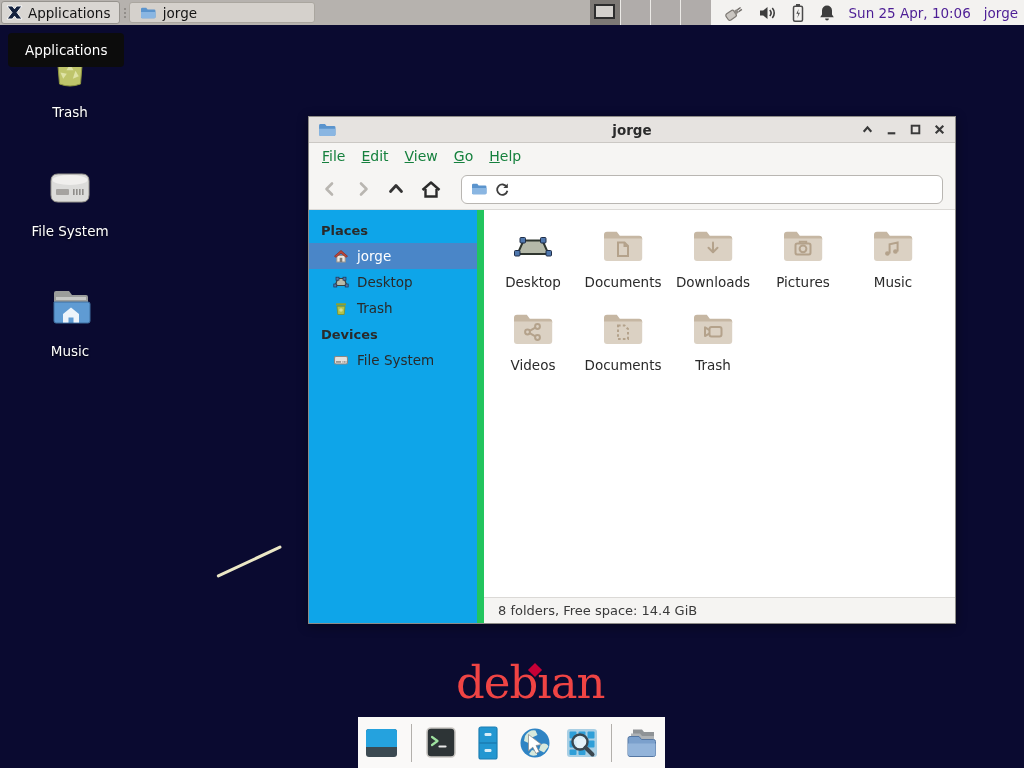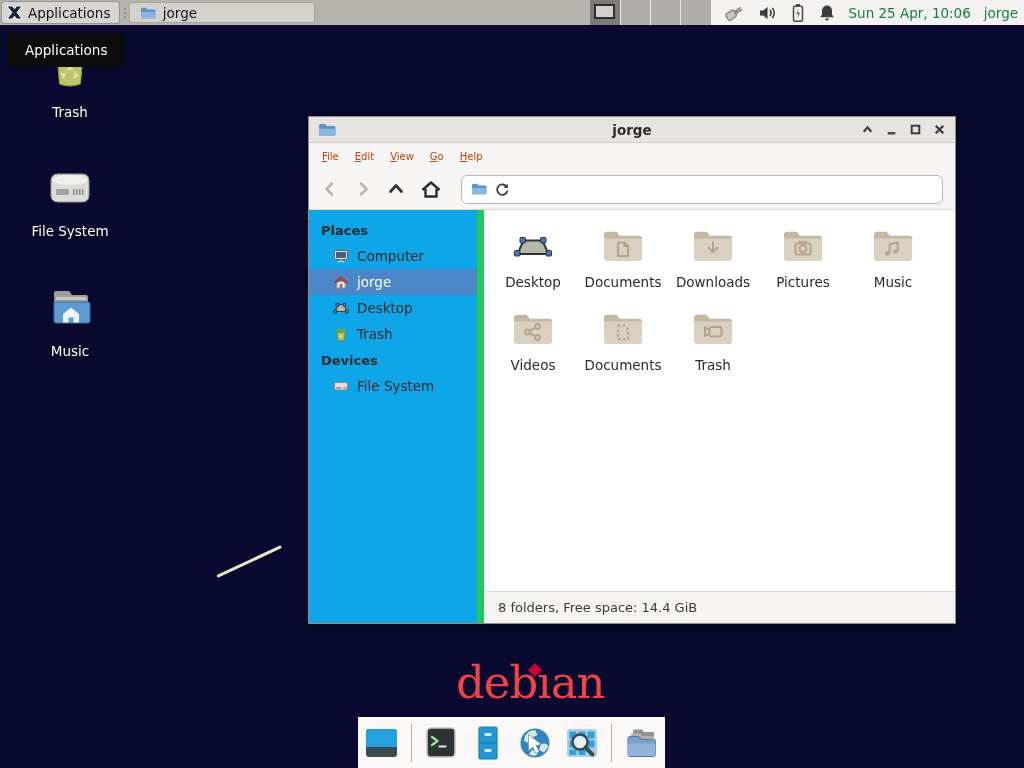--- a/index.html
+++ b/index.html
@@ -37,21 +37,21 @@
   .ws-cell:last-child { border-right:none; }
   .ws-cell.active { background:#7d7975; }
   .ws-window {
     position:absolute; left:4px; top:4px; width:21px; height:15px;
     background:#d4d1cd; border:2px solid #2d2d2d;
   }
   .tray {
     flex:1; display:flex; align-items:center; justify-content:flex-end;
     background:#f3f2f0; padding:0 6px 0 12px; gap:13px;
   }
-  .tray .txt { font-size:13.5px; color:#15803d; white-space:nowrap; }
+  .tray .txt { font-size:13.5px; color:#4c1d95; white-space:nowrap; }
 
   
   .tooltip {
     position:absolute; left:8px; top:33px; z-index:60;
     background:#0c0c0c; color:#ffffff; font-size:13.5px;
     padding:9px 17px; border-radius:4px;
   }
 
   
   .desk-icon {
@@ -104,21 +104,21 @@
     font-weight:bold; font-size:13.5px; color:#2b2b2b;
   }
   .win-buttons { margin-left:auto; display:flex; gap:11px; z-index:2; align-items:center; }
   .win-btn { width:13px; height:13px; display:flex; align-items:center; justify-content:center; }
 
   .menubar {
     height:26px; background:#f6f5f3; display:flex; align-items:center;
     padding:0 5px; flex:0 0 auto;
   }
   .menu-item {
-    display:inline-block; padding:4px 8px; font-size:10px; color:#c2410c;text-align:right;
+    display:inline-block; padding:4px 8px; font-size:14px; color:#15803d;text-align:right;
   }
   .menu-item::first-letter { text-decoration:underline; }
 
   .toolbar {
     height:41px; background:#f6f5f3; border-bottom:1px solid #dcdad7;
     display:flex; align-items:center; padding:0 12px; gap:15px; flex:0 0 auto;
   }
   .pathbar {
     flex:1; height:29px; background:#ffffff; border:1px solid #b9b6b2;
     border-radius:6px; display:flex; align-items:center; padding:0 9px; gap:7px;
@@ -142,21 +142,21 @@
   .files {
     flex:1; padding:9px 2px 0 4px; display:flex; flex-wrap:wrap;
     align-content:flex-start;
   }
   .file-item {
     width:90px; display:flex; flex-direction:column; align-items:center;
     margin:3px 0 12px;
   }
   .file-label { font-size:13.5px; color:#2a2a2a; margin-top:4px; text-align:center; }
   .statusbar {
-    height:32px; background:#f5f4f2; border-top:1px solid #dbd9d6;
+    height:26px; background:#f5f4f2; border-top:1px solid #dbd9d6;
     display:flex; align-items:center; padding:8px 14px; font-size:13px; color:#3a3a3a;
     flex:0 0 auto;
   }
 </style>
 </head>
 <body>
 
 <div class="panel">
   <div class="app-button">
     <span>
@@ -356,31 +356,20 @@
           <path d="M13.8 2.6 V7 H9.4 Z" fill="#3e3e3e"></path>
         </svg>
       </span>
     </div>
   </div>
 
   <div class="content">
     <div class="sidebar">
       <div class="side-header">Places</div>
 
-      <div class="side-item">
-        <span>
-          <svg width="16" height="16" viewBox="0 0 16 16">
-            <rect x="1.5" y="2.5" width="13" height="9" rx="1" fill="#dfe3e8" stroke="#5a6065" stroke-width="1"></rect>
-            <rect x="3" y="4" width="10" height="6" fill="#3e6189"></rect>
-            <rect x="6.5" y="11.5" width="3" height="1.6" fill="#9aa0a5"></rect>
-            <rect x="4.5" y="13.1" width="7" height="1.5" rx="0.7" fill="#b9bec2"></rect>
-          </svg>
-        </span>
-        <span>Computer</span>
-      </div>
 
       <div class="side-item selected">
         <span>
           <svg width="16" height="16" viewBox="0 0 16 16">
             <rect x="3.8" y="7.5" width="8.4" height="6.5" fill="#ece7e0" stroke="#9a958f" stroke-width="1"></rect>
             <path d="M1.5 8.2 L8 2.5 L14.5 8.2 L13 9.3 L8 5 L3 9.3 z" fill="#c4473a" stroke="#8a2f25" stroke-width="0.8"></path>
             <rect x="6.7" y="9.8" width="2.6" height="4.2" fill="#7d7873"></rect>
           </svg>
         </span>
         <span>jorge</span>

